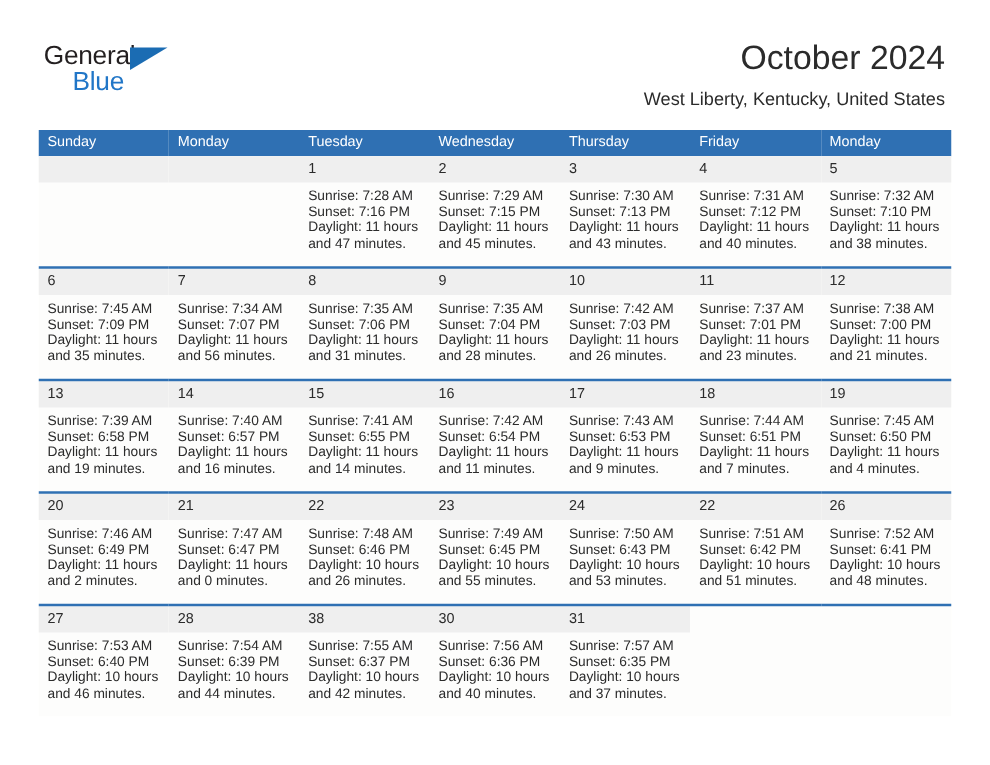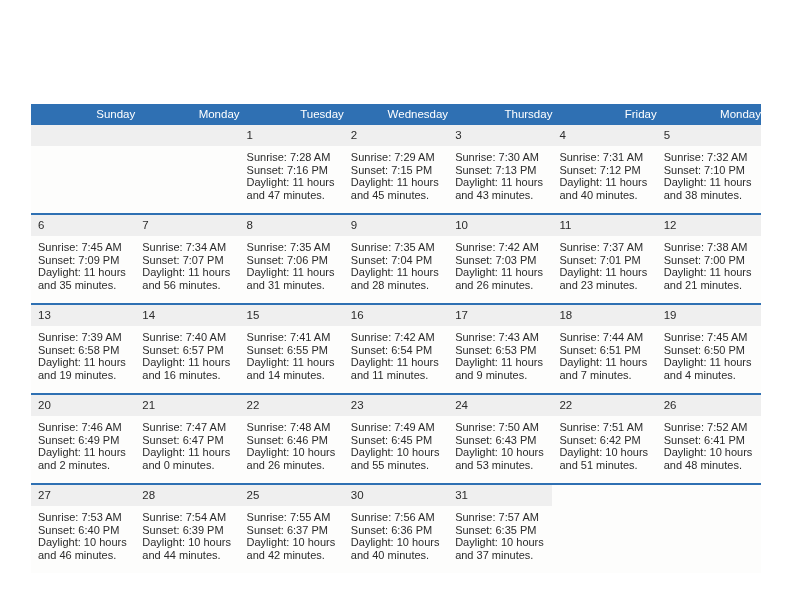--- a/index.html
+++ b/index.html
@@ -94,21 +94,21 @@
     top: 104px;
     width: 730px;
     border-collapse: collapse;
     table-layout: fixed;
   }
   .calendar th {
     background: #2f70b3;
     color: #ffffff;
     font-weight: normal;
     font-size: 11.5px;
-    text-align: right;
+    text-align: left;
     padding: 4px 0 4px 7px;
     height: 13px;
     line-height: 13px;
     border: none;
   }
   .calendar td {
     vertical-align: top;
     padding: 0;
     border: none;
     border-top: 2px solid #2f70b3;
@@ -148,20 +148,34 @@
   }
   .info div {
     white-space: nowrap;
   }
 </style>
 </head>
 <body>
 
 <div class="page">
 
+  <div class="topbar">
+
+    <div class="logo">
+      <span class="logo-general">General</span>
+      <span class="logo-tri"></span>
+      <span class="logo-blue">Blue</span>
+    </div>
+
+    <div class="title-block">
+      <h1 class="cal-title">October 2024</h1>
+      <div class="cal-subtitle">West Liberty, Kentucky, United States</div>
+    </div>
+
+  </div>
 
   <table class="calendar">
     <thead>
       <tr id="weekday-row">
           <th>Sunday</th>
           <th>Monday</th>
           <th>Tuesday</th>
           <th>Wednesday</th>
           <th>Thursday</th>
           <th>Friday</th>
@@ -430,21 +444,21 @@
           <td class="">
             <div class="daynum">28</div>
             <div class="info">
               <div>Sunrise: 7:54 AM</div>
               <div>Sunset: 6:39 PM</div>
               <div>Daylight: 10 hours</div>
               <div>and 44 minutes.</div>
             </div>
           </td>
           <td class="">
-            <div class="daynum">25</div>
+            <div class="daynum">38</div>
             <div class="info">
               <div>Sunrise: 7:55 AM</div>
               <div>Sunset: 6:37 PM</div>
               <div>Daylight: 10 hours</div>
               <div>and 42 minutes.</div>
             </div>
           </td>
           <td class="">
             <div class="daynum">30</div>
             <div class="info">

